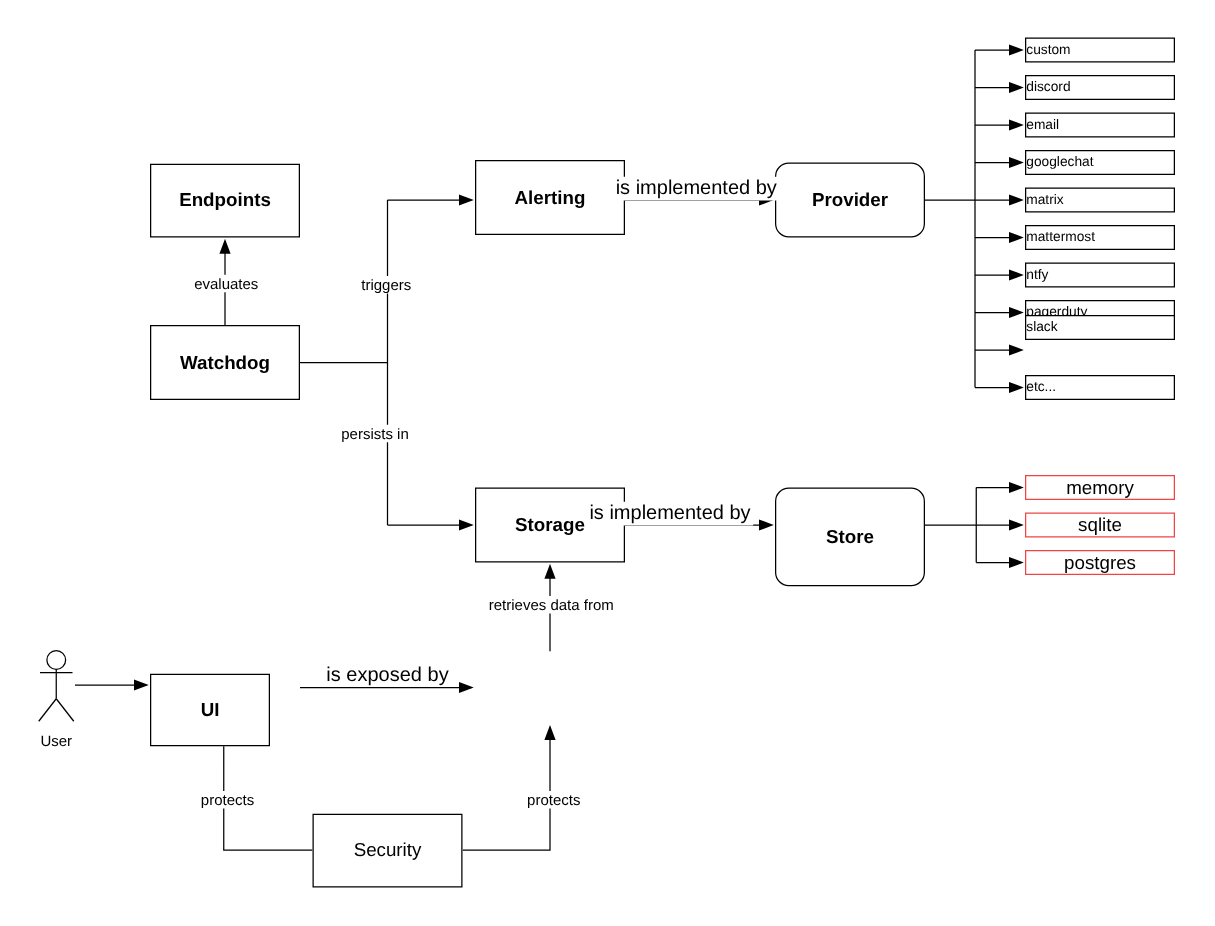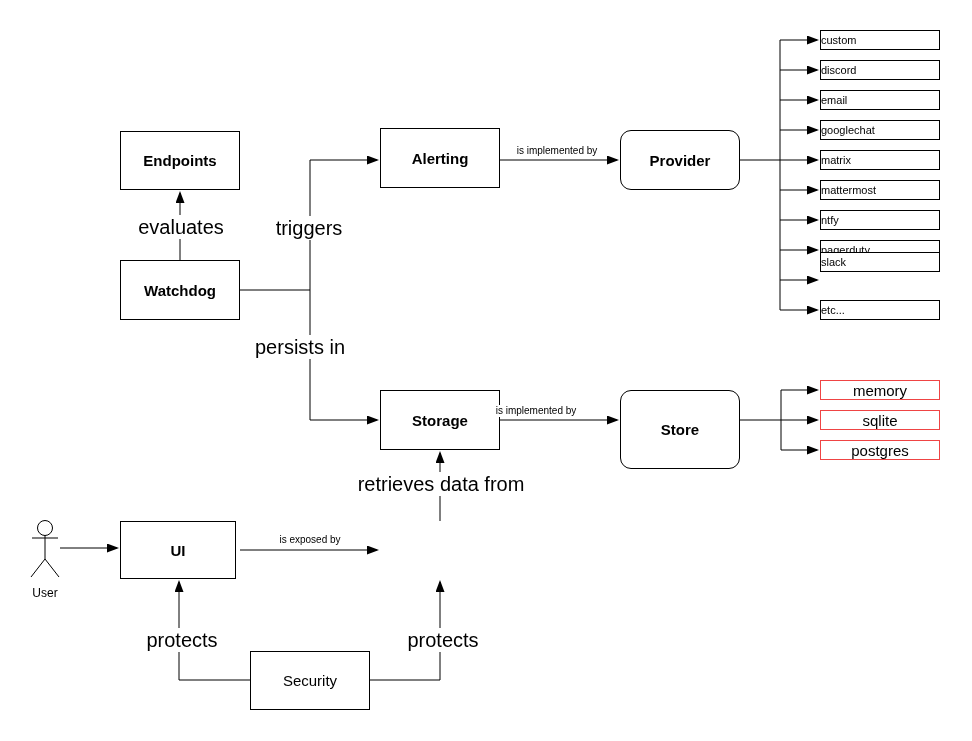--- a/index.html
+++ b/index.html
@@ -20,23 +20,23 @@
     background:#fff;display:flex;align-items:center;justify-content:flex-start;
     font-size:11px;box-sizing:border-box;z-index:2;
   }
   .store-impl{
     position:absolute;left:820px;width:120px;height:20px;border:1px solid #ef4444;
     background:#fff;display:flex;align-items:center;justify-content:center;
     font-size:15px;box-sizing:border-box;z-index:2;
   }
   .edge-label{
     position:absolute;transform:translate(-50%,-50%);background:#fff;
-    padding:0 2px;font-size:20px;white-space:nowrap;z-index:3;line-height:1.2;
+    padding:0 2px;font-size:12px;white-space:nowrap;z-index:3;line-height:1.2;
   }
-  .edge-label.small{font-size:10px;}
+  .edge-label.small{font-size:16px;}
   .actor-label{
     position:absolute;transform:translate(-50%,-50%);font-size:12px;
     white-space:nowrap;z-index:3;
   }
 </style>
 </head>
 <body>
 
 <div class="canvas">
 
@@ -111,21 +111,21 @@
   </div>
   <div class="node bold" style="left:380px;top:390px;width:120px;height:60px">
     <span>Storage</span>
   </div>
   <div class="node rounded" style="left:620px;top:130px;width:120px;height:60px">
     <span>Provider</span>
   </div>
   <div class="node rounded" style="left:620px;top:390px;width:120px;height:79px">
     <span>Store</span>
   </div>
-  <div class="node bold" style="left:120px;top:521px;width:116px;height:58px">
+  <div class="node bold" style="left:120px;top:539px;width:96px;height:58px">
     <span>UI</span>
   </div>
   <div class="node" style="left:250px;top:651px;width:120px;height:59px">
     <span>Security</span>
   </div>
 
   <div class="impl" style="top:30px">
       <span>custom</span>
     </div>
   <div class="impl" style="top:60px">

